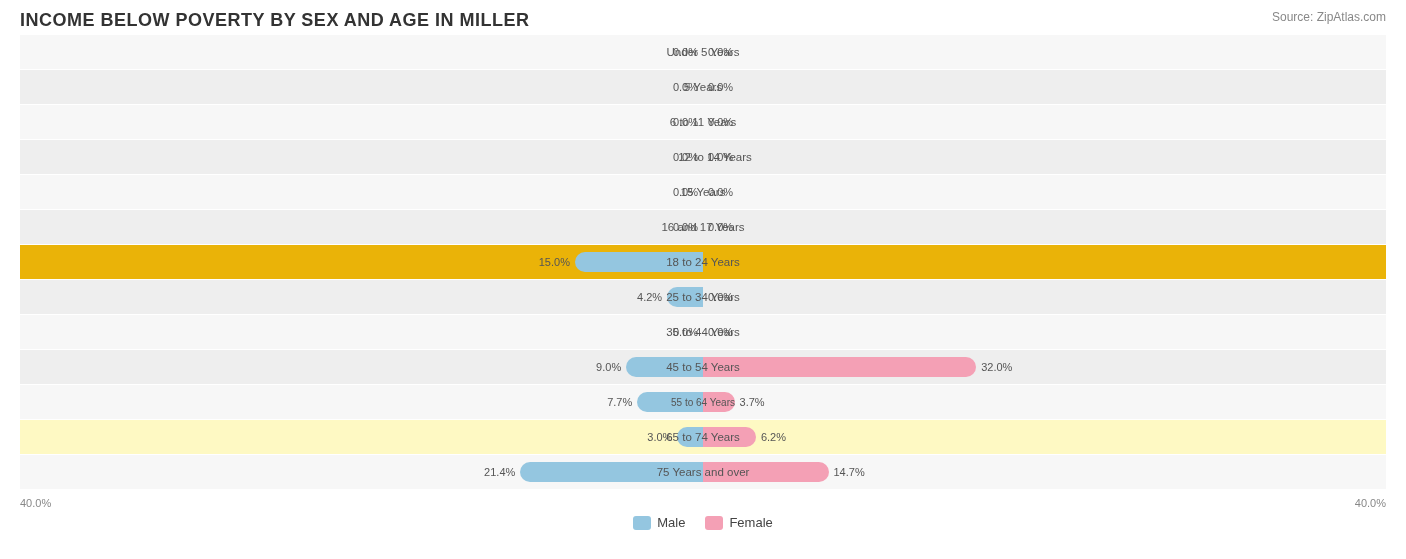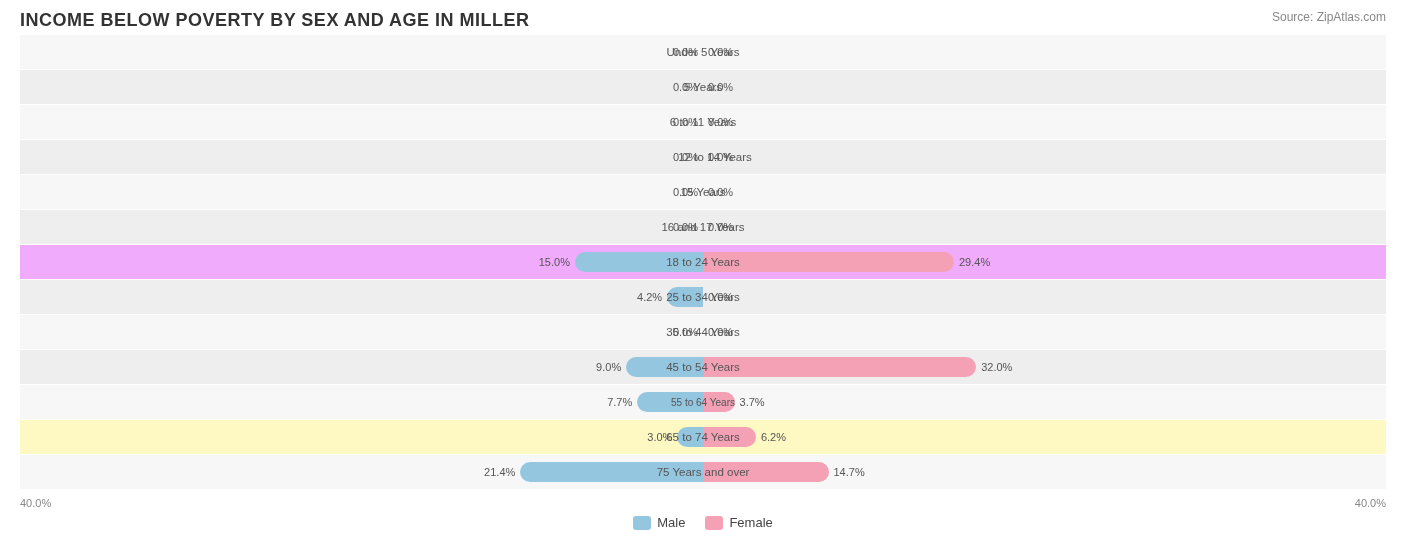--- a/index.html
+++ b/index.html
@@ -121,30 +121,26 @@
       </div>
       <div style="position: relative; display: flex; align-items: center; height: 34px; margin-bottom: 1px; background: rgb(238, 238, 238);">
         <div style="width: 50%; display: flex; align-items: center; justify-content: flex-end; height: 100%; padding-right: 0px;">
           <span style="font-size: 11px; color: rgb(85, 85, 85); margin-right: 5px; white-space: nowrap;">0.0%</span>
         </div>
         <div style="position: absolute; left: 50%; transform: translateX(-50%); font-size: 11.5px; color: rgb(85, 85, 85); white-space: nowrap; z-index: 2; pointer-events: none; text-align: right;">16 and 17 Years</div>
         <div style="width: 50%; display: flex; align-items: center; justify-content: flex-start; height: 100%; padding-left: 0px;">
           <span style="font-size: 11px; color: rgb(85, 85, 85); margin-left: 5px; white-space: nowrap;">0.0%</span>
         </div>
       </div>
-      <div style="position: relative; display: flex; align-items: center; height: 34px; margin-bottom: 1px; background: #f0abfc;">
+      <div style="position: relative; display: flex; align-items: center; height: 34px; margin-bottom: 1px; background: #eab308;">
         <div style="width: 50%; display: flex; align-items: center; justify-content: flex-end; height: 100%; padding-right: 0px;">
           <span style="font-size: 11px; color: rgb(85, 85, 85); margin-right: 5px; white-space: nowrap;">15.0%</span>
           <div style="height: 20px; width: 18.75%; background: rgb(148, 198, 224); border-radius: 10px 0px 0px 10px; min-width: 2px;"></div>
         </div>
         <div style="position: absolute; left: 50%; transform: translateX(-50%); font-size: 11.5px; color: rgb(85, 85, 85); white-space: nowrap; z-index: 2; pointer-events: none; text-align: center;">18 to 24 Years</div>
-        <div style="width: 50%; display: flex; align-items: center; justify-content: flex-start; height: 100%; padding-left: 0px;">
-          <div style="height: 20px; width: 36.75%; background: rgb(244, 160, 181); border-radius: 0px 10px 10px 0px; min-width: 2px;"></div>
-          <span style="font-size: 11px; color: rgb(85, 85, 85); margin-left: 5px; white-space: nowrap;">29.4%</span>
-        </div>
       </div>
       <div style="position: relative; display: flex; align-items: center; height: 34px; margin-bottom: 1px; background: rgb(238, 238, 238);">
         <div style="width: 50%; display: flex; align-items: center; justify-content: flex-end; height: 100%; padding-right: 0px;">
           <span style="font-size: 11px; color: rgb(85, 85, 85); margin-right: 5px; white-space: nowrap;">4.2%</span>
           <div style="height: 20px; width: 5.25%; background: rgb(148, 198, 224); border-radius: 10px 0px 0px 10px; min-width: 2px;"></div>
         </div>
         <div style="position: absolute; left: 50%; transform: translateX(-50%); font-size: 11.5px; color: rgb(85, 85, 85); white-space: nowrap; z-index: 2; pointer-events: none; text-align: center;">25 to 34 Years</div>
         <div style="width: 50%; display: flex; align-items: center; justify-content: flex-start; height: 100%; padding-left: 0px;">
           <span style="font-size: 11px; color: rgb(85, 85, 85); margin-left: 5px; white-space: nowrap;">0.0%</span>
         </div>

